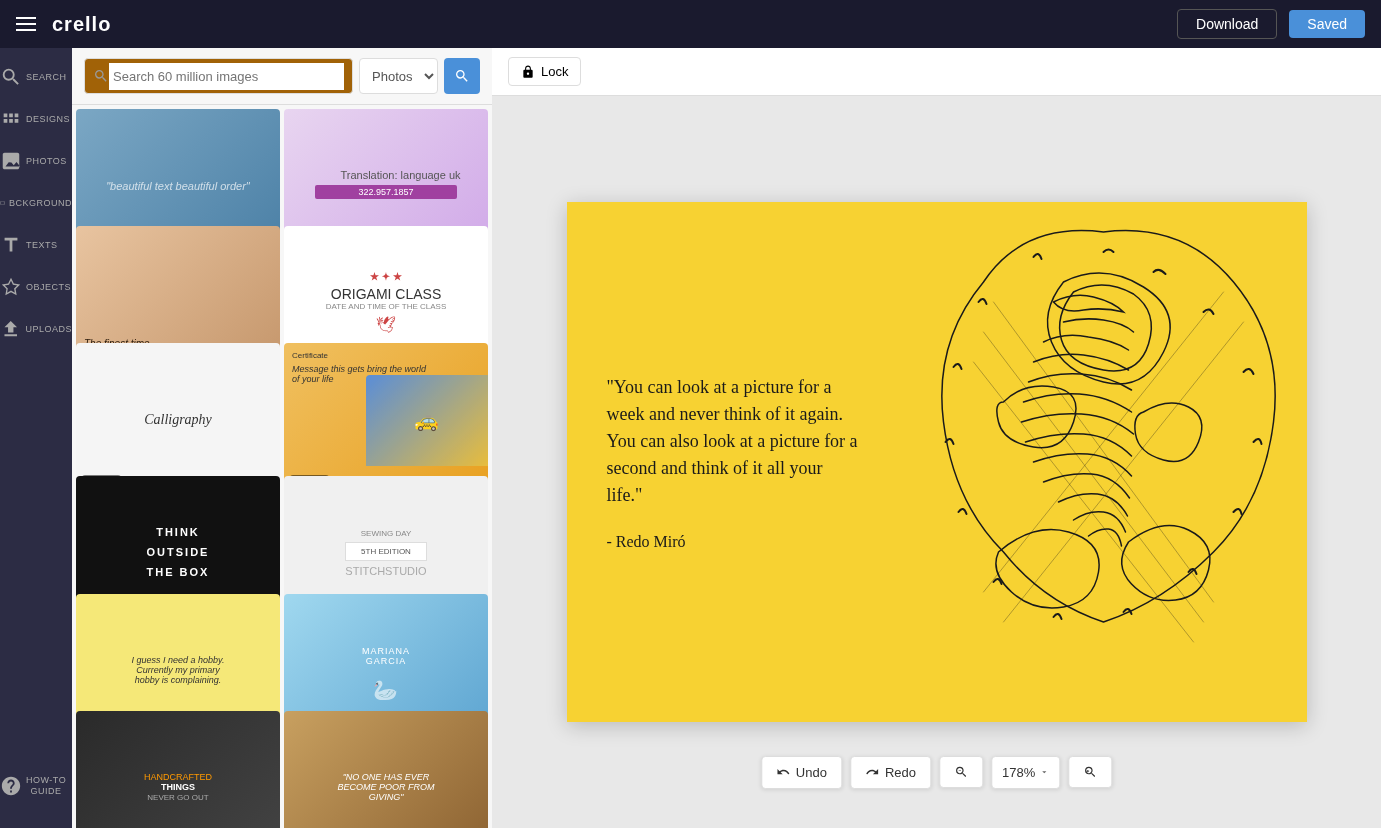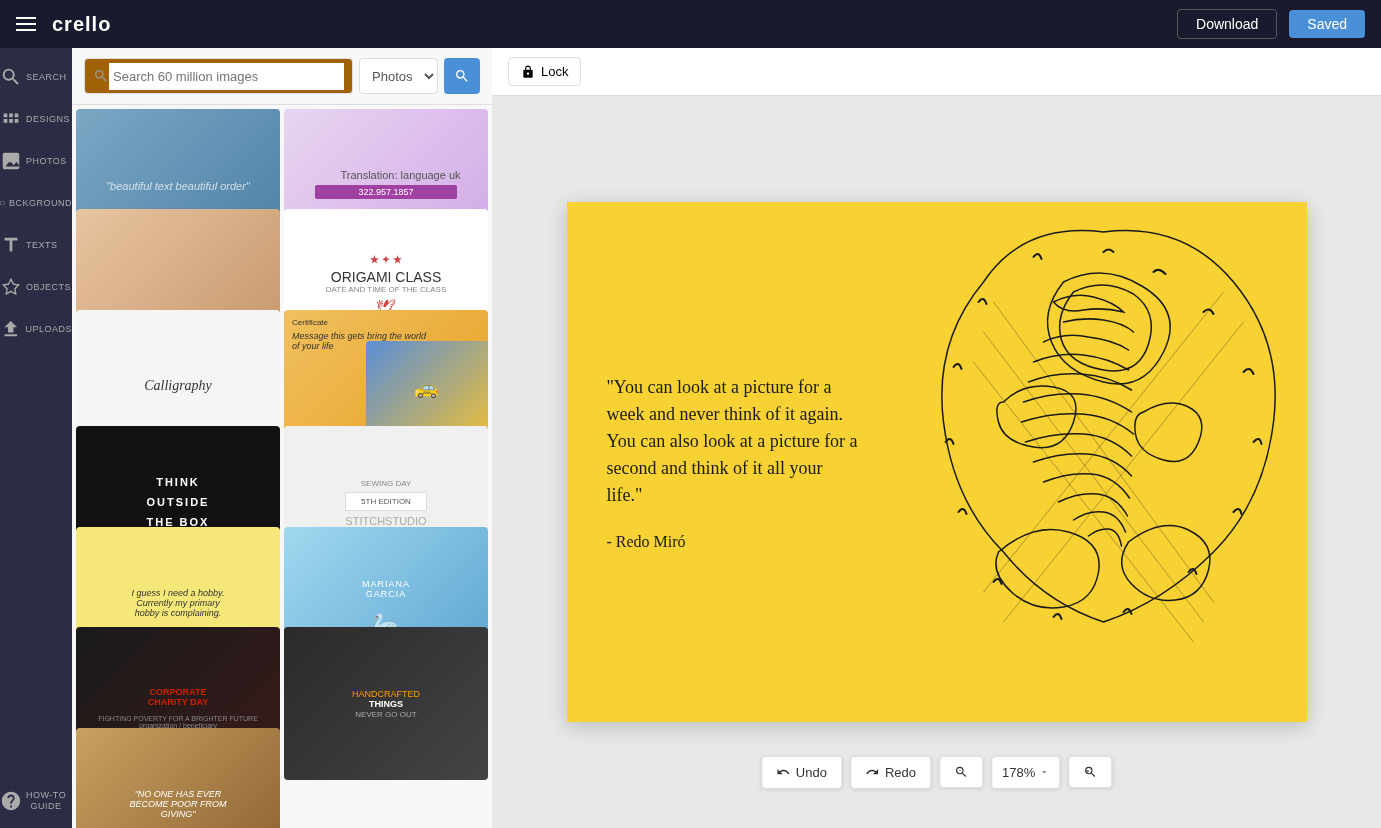--- a/index.html
+++ b/index.html
@@ -334,21 +334,21 @@
           <path d="M12 2l3.09 6.26L22 9.27l-5 4.87 1.18 6.88L12 17.77l-6.18 3.25L7 14.14 2 9.27l6.91-1.01L12 2zm0 3.24L9.82 9.59l-4.69.68 3.39 3.31-.8 4.67L12 15.93l4.18 2.32-.8-4.67 3.39-3.31-4.69-.68L12 5.24z"></path>
         </svg>
       <span class="sidebar-item-label">OBJECTS</span>
     </div>
     <div class="sidebar-item">
       <svg viewBox="0 0 24 24">
           <path d="M9 16h6v-6h4l-7-7-7 7h4zm-4 2h14v2H5z"></path>
         </svg>
       <span class="sidebar-item-label">UPLOADS</span>
     </div>
-    <div class="sidebar-item" style="margin-top:auto; padding-bottom:16px;">
+    <div class="sidebar-item" style="margin-top:auto; padding-bottom:31px;">
       <svg viewBox="0 0 24 24">
           <path d="M12 2C6.48 2 2 6.48 2 12s4.48 10 10 10 10-4.48 10-10S17.52 2 12 2zm1 17h-2v-2h2v2zm2.07-7.75l-.9.92C13.45 12.9 13 13.5 13 15h-2v-.5c0-1.1.45-2.1 1.17-2.83l1.24-1.26c.37-.36.59-.86.59-1.41 0-1.1-.9-2-2-2s-2 .9-2 2H8c0-2.21 1.79-4 4-4s4 1.79 4 4c0 .88-.36 1.68-.93 2.25z"></path>
         </svg>
       <span class="sidebar-item-label" style="text-align:center; line-height:1.2;">HOW-TO<br>GUIDE</span>
     </div>
   </div>
 
   <div class="panel">
     <div class="panel-search">
       <div class="search-wrapper">
@@ -422,25 +422,20 @@
         <span class="free-badge">FREE</span>
       </div>
       <div class="template-card" style="background: #f5e878; display:flex; align-items:center; justify-content:center;">
         <div style="color:#333; font-size:9px; text-align:center; padding:8px; font-style:italic;">I guess I need a hobby.<br>Currently my primary<br>hobby is complaining.</div>
         <span class="free-badge">FREE</span>
       </div>
 
       <div class="template-card" style="background: linear-gradient(135deg,#a0d8ef,#5ba3d0); display:flex; align-items:center; justify-content:center; flex-direction:column; gap:4px;">
         <div style="color:white; font-size:9px; text-align:center; padding:8px; letter-spacing:1px;">MARIANA<br>GARCIA</div>
         <div style="color:rgba(255,255,255,0.8); font-size:20px;">🦢</div>
-        <span class="free-badge">FREE</span>
-      </div>
-      <div class="template-card" style="background: linear-gradient(135deg,#1a1a1a,#3a1a1a); display:flex; align-items:center; justify-content:center; flex-direction:column;">
-        <div style="color:#cc2200; font-size:9px; text-align:center; padding:8px; font-weight:bold;">CORPORATE<br>CHARITY DAY</div>
-        <div style="color:#888; font-size:7px; text-align:center; padding:0 8px;">FIGHTING POVERTY FOR A BRIGHTER FUTURE<br>organization / beneficiary</div>
         <span class="free-badge">FREE</span>
       </div>
 
       <div class="template-card" style="background: linear-gradient(135deg,#2a2a2a,#444); display:flex; align-items:center; justify-content:center;">
         <div style="color:white; font-size:9px; text-align:center; padding:8px;">
           <span style="color:#ff9900;">HANDCRAFTED</span><br>
           <span style="color:white; font-weight:bold;">THINGS</span><br>
           <span style="color:#aaa; font-size:8px;">NEVER GO OUT</span>
         </div>
 

